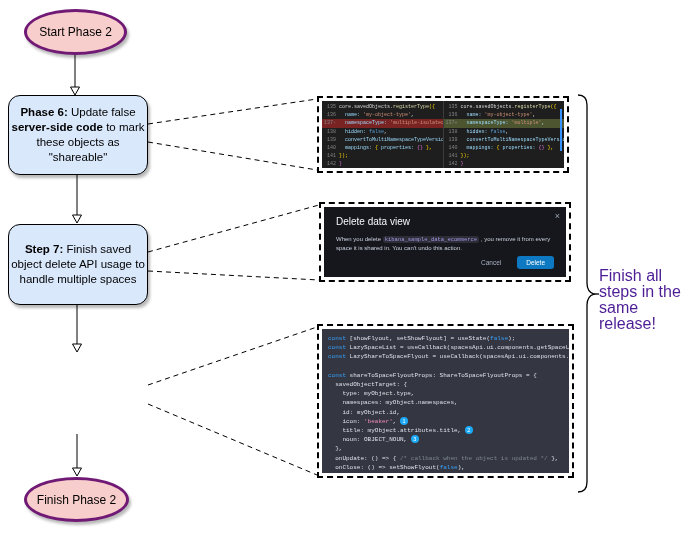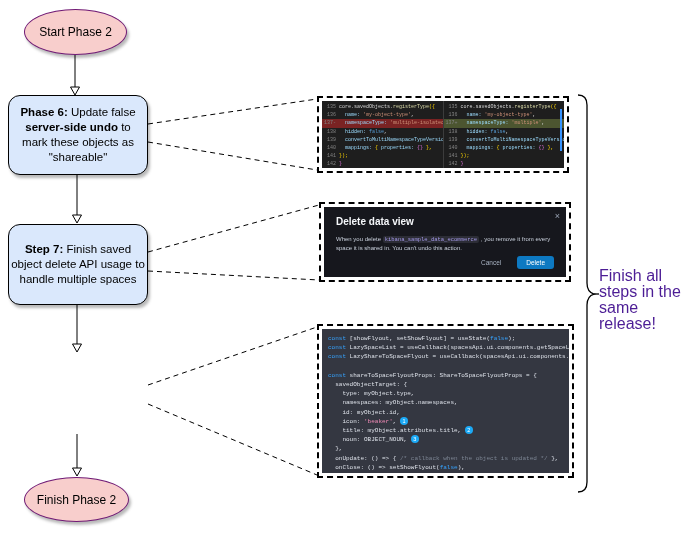--- a/index.html
+++ b/index.html
@@ -4,21 +4,21 @@
 <style>
   html,body{margin:0;padding:0;background:#fff;}
   #stage{position:relative;width:691px;height:535px;background:#fff;overflow:hidden;
          font-family:"Liberation Sans",sans-serif;}
   svg.layer{position:absolute;left:0;top:0;pointer-events:none;}
 
   
   .node{position:absolute;display:flex;align-items:center;justify-content:center;
         text-align:center;color:#000;box-sizing:border-box;z-index:2;
         box-shadow:2px 3px 3px rgba(0,0,0,0.28);}
-  .ellipse{background:#f8cecc;border:1px solid #701a75;border-radius:50%;font-size:12px;}
+  .ellipse{background:#f8cecc;border:3px solid #701a75;border-radius:50%;font-size:12px;}
   .stepbox{background:#dae8fc;border:1px solid #000;border-radius:12px;
            font-size:11.5px;line-height:15px;padding:4px 2px;}
 
   .sidenote{position:absolute;font-size:16px;line-height:16px;color:#4c1d95;z-index:2;}
 
   
   .shotpanel{position:absolute;border:2px dashed #000;background:#fff;
              box-sizing:border-box;padding:3px;z-index:2;}
 
   
@@ -31,21 +31,21 @@
   .dcode{color:#d4d4d4;}
   .removed{background:#7a2323;}
   .added{background:#4c5530;}
   .d-prop{color:#9cdcfe;} .d-str{color:#ce9178;} .d-kw{color:#569cd6;}
   .d-fn{color:#dcdcaa;} .d-br{color:#ffd700;} .d-br2{color:#da70d6;}
   .minimap{position:absolute;right:2px;top:8px;width:2px;height:42px;background:#3794ff;}
 
   
   .modal{width:100%;height:100%;background:#16171d;position:relative;
          box-sizing:border-box;padding:9px 12px;overflow:hidden;}
-  .modal-title{color:#f5f7fa;font-size:10px;font-weight:bold;margin:0 0 8px 0;}
+  .modal-title{color:#f5f7fa;font-size:10px;font-weight:normal;margin:0 0 8px 0;}
   .modal-body{color:#c9d0dc;font-size:6px;line-height:9px;width:228px;}
   .inlinecode{background:#2c2d36;color:#a398e8;font-family:"Liberation Mono",monospace;
               font-size:5.5px;padding:0 2px;border-radius:2px;}
   .modal-close{position:absolute;right:6px;top:4px;color:#9aa4b5;font-size:9px;cursor:default;}
   .modal-actions{position:absolute;right:12px;bottom:8px;display:flex;align-items:center;gap:10px;}
   .btn-cancel{color:#a8b2c2;font-size:6.5px;background:none;border:none;
               font-family:"Liberation Sans",sans-serif;}
   .btn-delete{background:#0d79c2;color:#fff;font-size:6.5px;border:none;border-radius:3px;
               padding:3px 9px;font-family:"Liberation Sans",sans-serif;}
 
@@ -91,21 +91,21 @@
       <path d="M578,95 Q587,95 587,105 L587,283 Q587,292 594,294 Q587,296 587,305 L587,482 Q587,492 578,492"></path>
       <path d="M594,294 L599,294"></path>
     </g>
   </svg>
 
   <div class="node ellipse" style="left:24px;top:9px;width:103px;height:46px;">
     <span>Start Phase 2</span>
   </div>
 
   <div class="node stepbox" style="left:8px;top:95px;width:140px;height:80px;">
-    <span><span style="font-weight: bold;">Phase 6:</span><span> Update false </span><span style="font-weight: bold;">server-side undo</span><span> to mark these objects as "shareable"</span></span>
+    <span><span style="font-weight: bold;">Phase 6:</span><span> Update false </span><span style="font-weight: bold;">server-side code</span><span> to mark these objects as "shareable"</span></span>
   </div>
 
   <div class="node stepbox" style="left:8px;top:224px;width:140px;height:81px;">
     <span><span style="font-weight: bold;">Step 7:</span><span> Finish saved object delete API usage to handle multiple spaces</span></span>
   </div>
 
 
   <div class="node ellipse" style="left:24px;top:477px;width:105px;height:45px;">
     <span>Finish Phase 2</span>
   </div>

